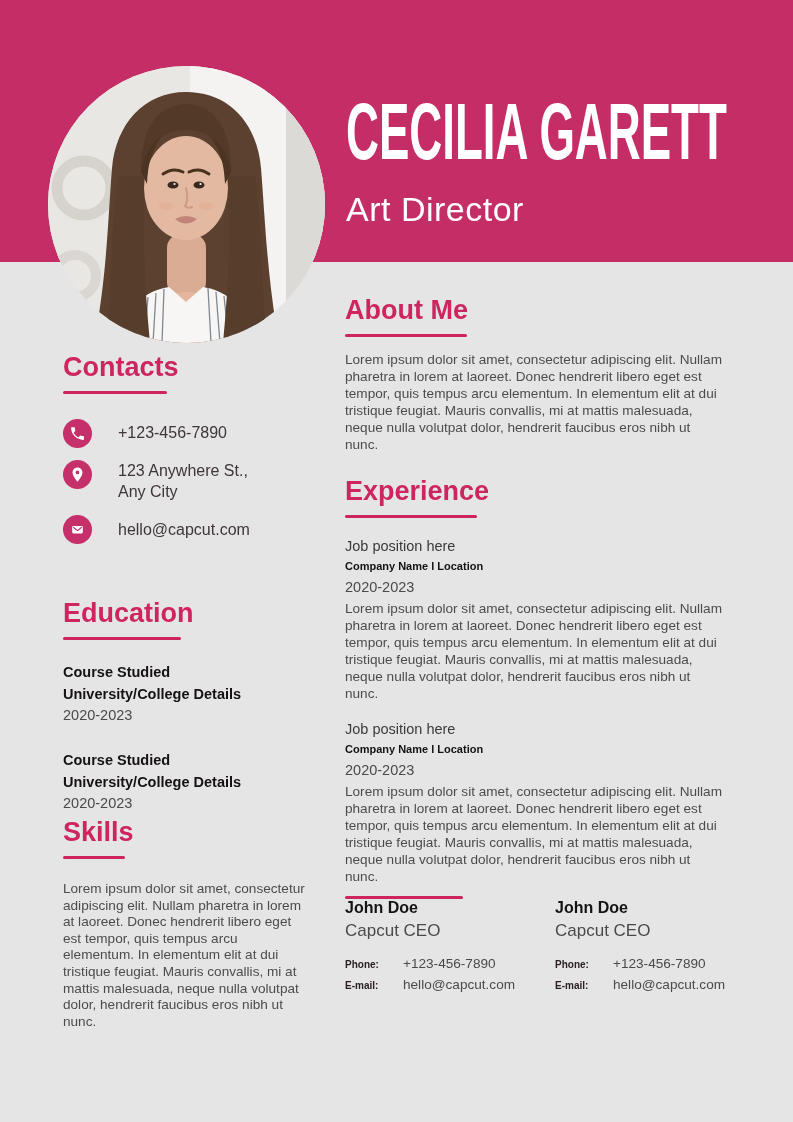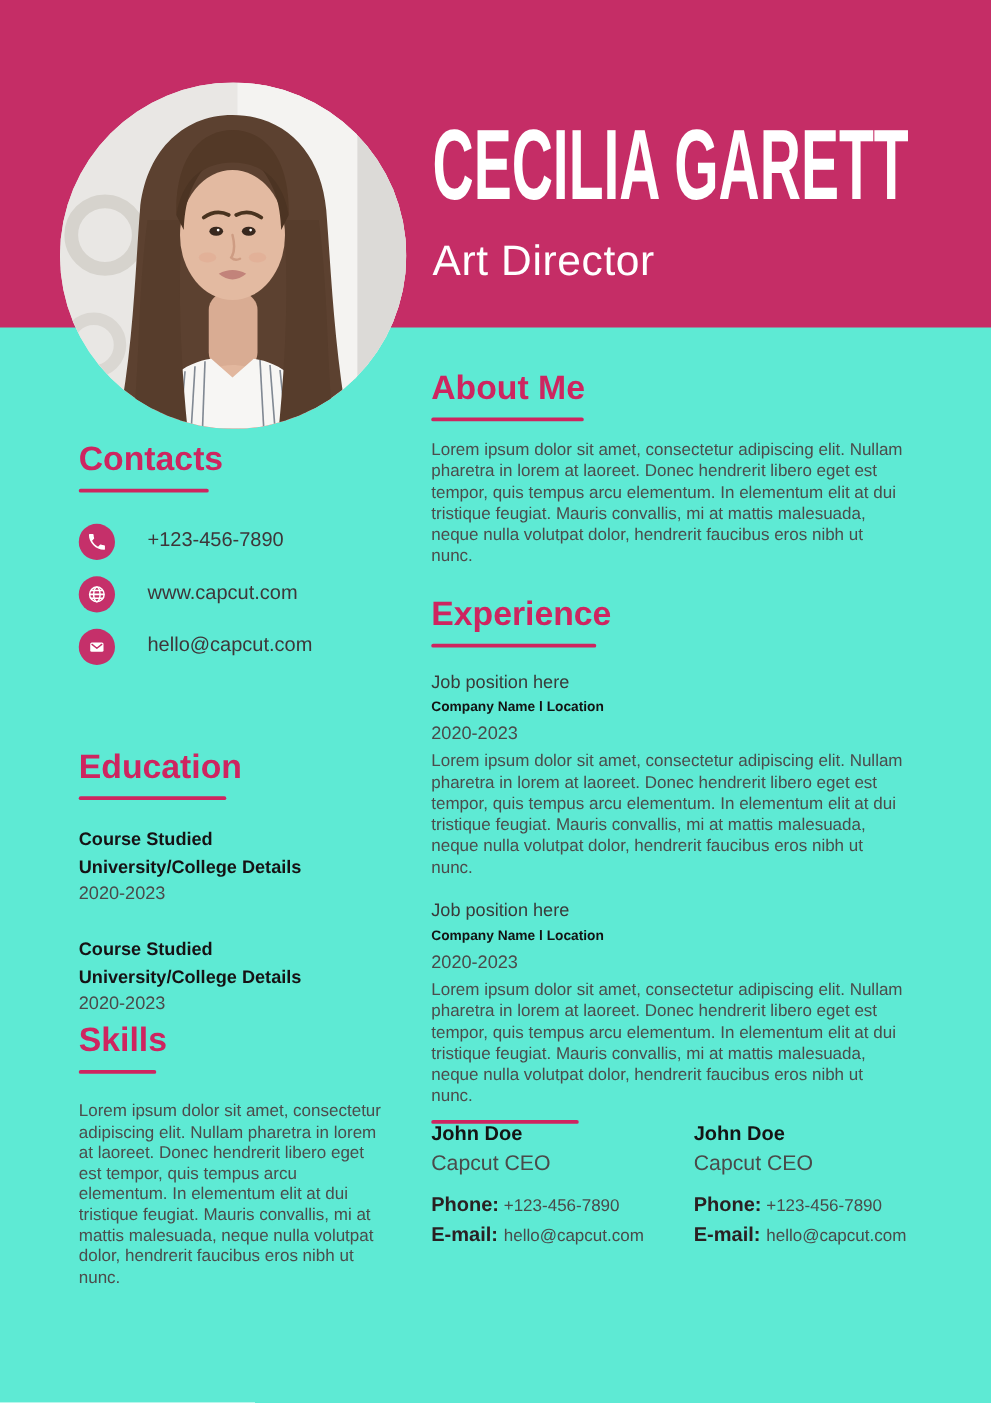--- a/index.html
+++ b/index.html
@@ -1,20 +1,20 @@
 <!DOCTYPE html>
 <html><head>
 <meta charset="utf-8">
 <style>
   * { margin:0; padding:0; box-sizing:border-box; }
   html,body { background:#ffffff; }
   body { font-family:"Liberation Sans","DejaVu Sans",sans-serif; }
   .page {
     position:relative; width:793px; height:1122px; margin:0 auto;
-    background:#5eead4; overflow:hidden;
+    background:#e5e5e5; overflow:hidden;
   }
 
   
   .band {
     position:absolute; left:0; top:0; width:793px; height:262px;
     background:#C52D66;
   }
   .header-text { position:absolute; left:346px; top:92px; color:#ffffff; }
   .name {
     font-size:80px; font-weight:800; line-height:1; letter-spacing:0px;
@@ -71,21 +71,21 @@
   .job-years { font-size:14.5px; color:#4A4A4A; line-height:1.4; margin-top:2px; }
   .job-desc { margin-top:3px; width:382px; font-size:13.6px; line-height:17px; color:#4C4C4C; }
 
   
   .ref-people { display:flex; margin-top:0; }
   .ref-person { width:210px; }
   .ref-name { font-size:16px; font-weight:700; color:#141414; }
   .ref-role { font-size:17px; color:#4A4A4A; margin-top:4px; }
   .ref-lines { margin-top:15px; }
   .ref-line { display:flex; align-items:baseline; margin-top:6px; }
-  .ref-label { width:58px; flex:0 0 auto; font-size:16px; font-weight:700; color:#2A2022; }
+  .ref-label { width:58px; flex:0 0 auto; font-size:10px; font-weight:700; color:#2A2022; }
   .ref-value { font-size:13.6px; color:#4A4A4A; }
 </style>
 </head>
 <body>
 
 <div class="page">
 
   <div class="band">
     <div class="header-text">
       <div class="name">CECILIA GARETT</div>
@@ -157,31 +157,29 @@
 
       <div class="contact-row">
         <span class="cicon">
           <svg viewBox="0 0 24 24">
               <path fill="#ffffff" d="M6.6 10.8c1.5 2.9 3.8 5.2 6.7 6.7l2.2-2.2c.3-.3.7-.4 1-.2 1.1.4 2.3.6 3.6.6.6 0 1 .4 1 1V20c0 .6-.4 1-1 1C10.8 21 3 13.2 3 4c0-.6.4-1 1-1h3.3c.6 0 1 .4 1 1 0 1.2.2 2.5.6 3.6.1.3 0 .7-.2 1l-2.1 2.2z"></path>
             </svg>
         </span>
         <span class="ctext">+123-456-7890</span>
       </div>
 
-
-      <div class="contact-row">
+      <div class="contact-row top">
         <span class="cicon">
-          <svg viewBox="0 0 24 24" fill="none" stroke="#ffffff" stroke-width="1.7">
-            <circle cx="12" cy="12" r="8.2"></circle>
-            <ellipse cx="12" cy="12" rx="3.6" ry="8.2"></ellipse>
-            <path d="M3.8 12h16.4 M5.2 7.5h13.6 M5.2 16.5h13.6"></path>
-          </svg>
+          <svg viewBox="0 0 24 24">
+              <path fill="#ffffff" d="M12 2C8.1 2 5 5.1 5 9c0 5.2 7 13 7 13s7-7.8 7-13c0-3.9-3.1-7-7-7zm0 9.6A2.6 2.6 0 1 1 12 6.4a2.6 2.6 0 0 1 0 5.2z"></path>
+            </svg>
         </span>
-        <span class="ctext">www.capcut.com</span>
-      </div>
+        <span class="ctext">123 Anywhere St., Any City</span>
+      </div>
+
 
       <div class="contact-row">
         <span class="cicon">
           <svg viewBox="0 0 24 24">
             <rect x="4.5" y="7" width="15" height="10.5" rx="1.8" fill="#ffffff"></rect>
             <path d="M6.5 9.2 L12 13.6 L17.5 9.2" fill="none" stroke="#C5306A" stroke-width="1.6" stroke-linecap="round" stroke-linejoin="round"></path>
           </svg>
         </span>
         <span class="ctext">hello@capcut.com</span>
       </div>

